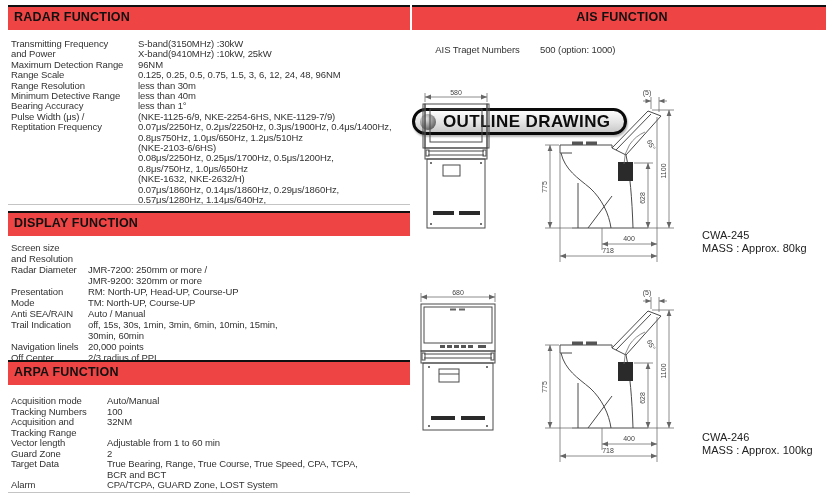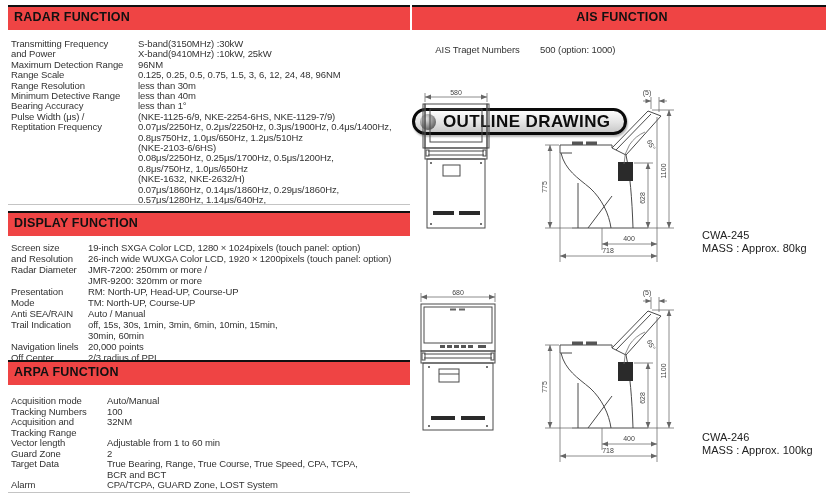--- a/index.html
+++ b/index.html
@@ -111,22 +111,20 @@
 <div class="divider" style="top:204px"></div>
 
 <div class="sec sec-display" style="top:211px">
   <div class="sec-header">
     <span>DISPLAY FUNCTION</span>
   </div>
   <div class="spec-table">
     <div class="spec-row">
       <div class="spec-label">Screen size
 and Resolution</div>
-      <div class="spec-value">19-inch SXGA Color LCD, 1280 × 1024pixels (touch panel: option)
-26-inch wide WUXGA Color LCD, 1920 × 1200pixels (touch panel: option)</div>
     </div>
     <div class="spec-row">
       <div class="spec-label">Radar Diameter</div>
       <div class="spec-value">JMR-7200: 250mm or more /
 JMR-9200: 320mm or more</div>
     </div>
     <div class="spec-row">
       <div class="spec-label">Presentation
 Mode</div>
       <div class="spec-value">RM: North-UP, Head-UP, Course-UP

